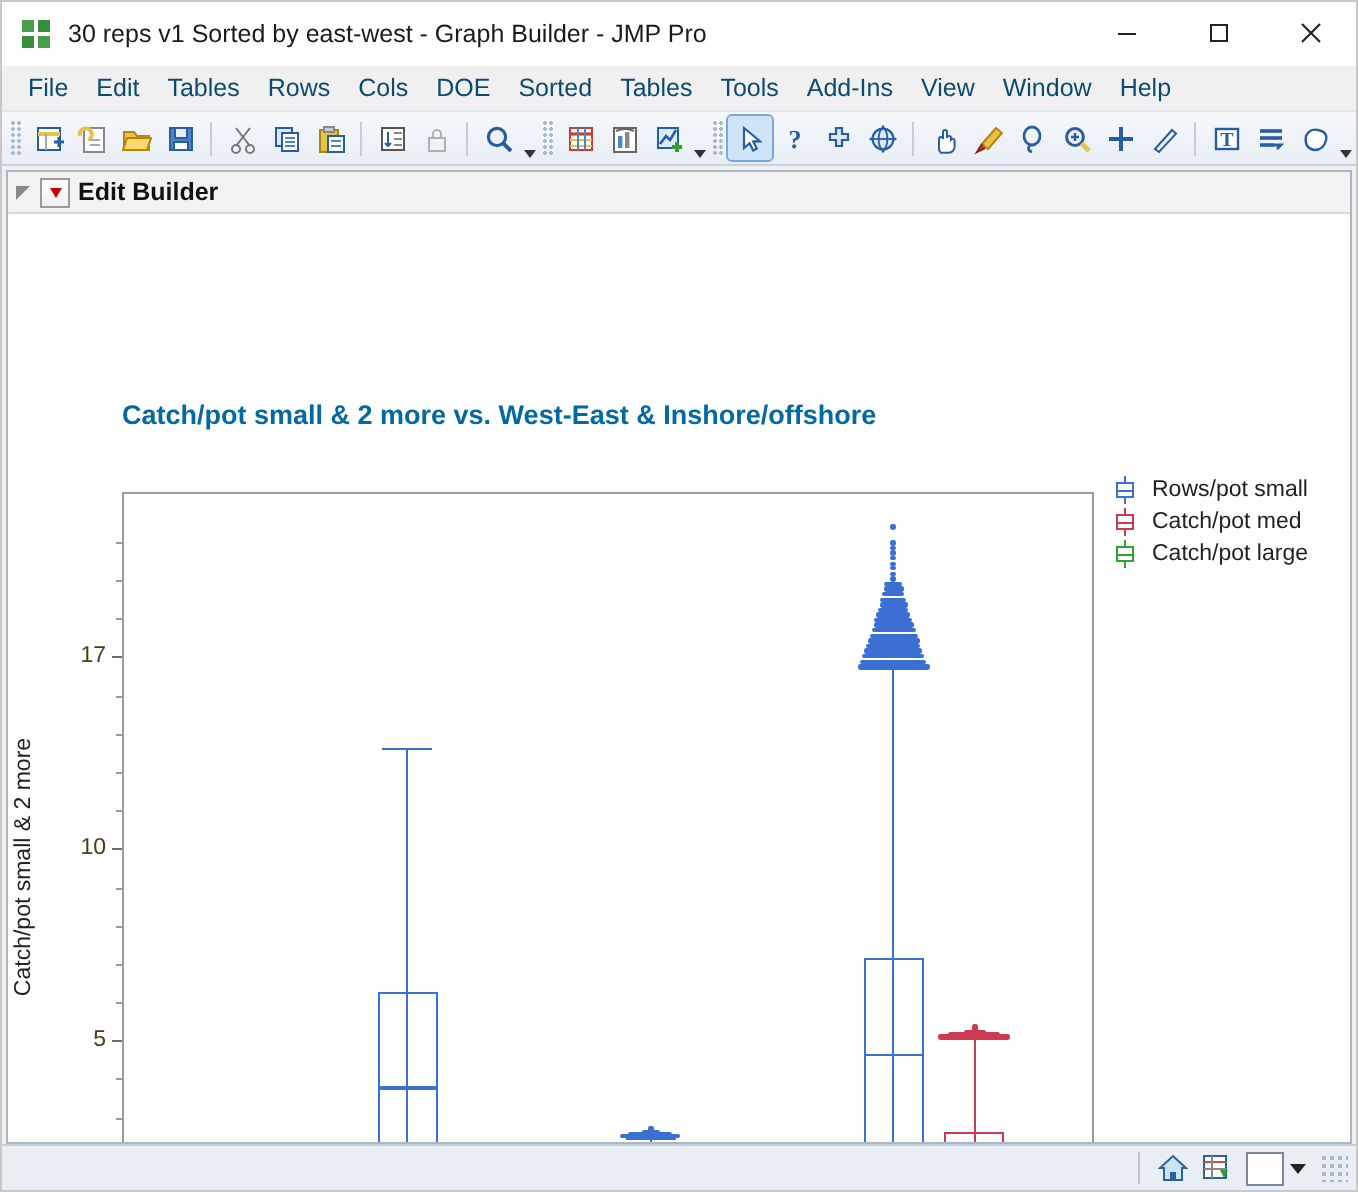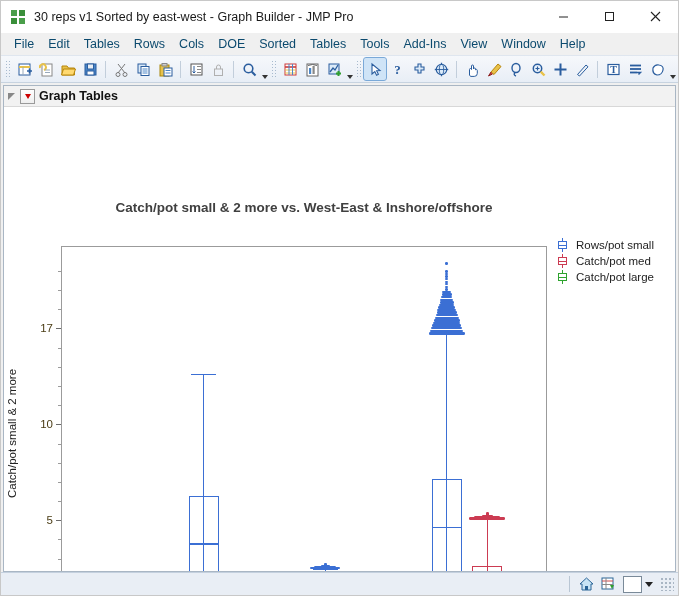--- a/index.html
+++ b/index.html
@@ -172,24 +172,24 @@
   .graph-area {
     flex: 1 1 auto;
     position: relative;
     background: #ffffff;
   }
 
   .chart-title {
     position: absolute;
     left: 57px; top: 108px;
     width: 486px;
-    text-align: center;
+    text-align: left;
     font-size: 13.5px;
     font-weight: bold;
-    color: #404040;
+    color: #0369a1;
     white-space: nowrap;
     transform: translateY(-100%);
   }
 
   
   .legend {
     position: absolute;
     left: 551px; top: 130px;
     font-size: 11.5px;
     color: #222;
@@ -556,21 +556,21 @@
 
   <div class="report">
 
     <div class="outline">
       <span class="tri">
           <i></i>
         </span>
       <span class="discl">
           <i></i>
         </span>
-      <span class="outline-label">Graph Tables</span>
+      <span class="outline-label">Edit Builder</span>
     </div>
 
     <div class="graph-area">
 
       <div class="chart-title">Catch/pot small &amp; 2 more vs. West-East &amp; Inshore/offshore</div>
 
       <div class="ytitle">Catch/pot small &amp; 2 more</div>
       <div class="yaxis" id="yaxis">
           <div class="ytick-minor" style="top: 312.66px;"></div>
           <div class="ytick-minor" style="top: 293.478px;"></div>

